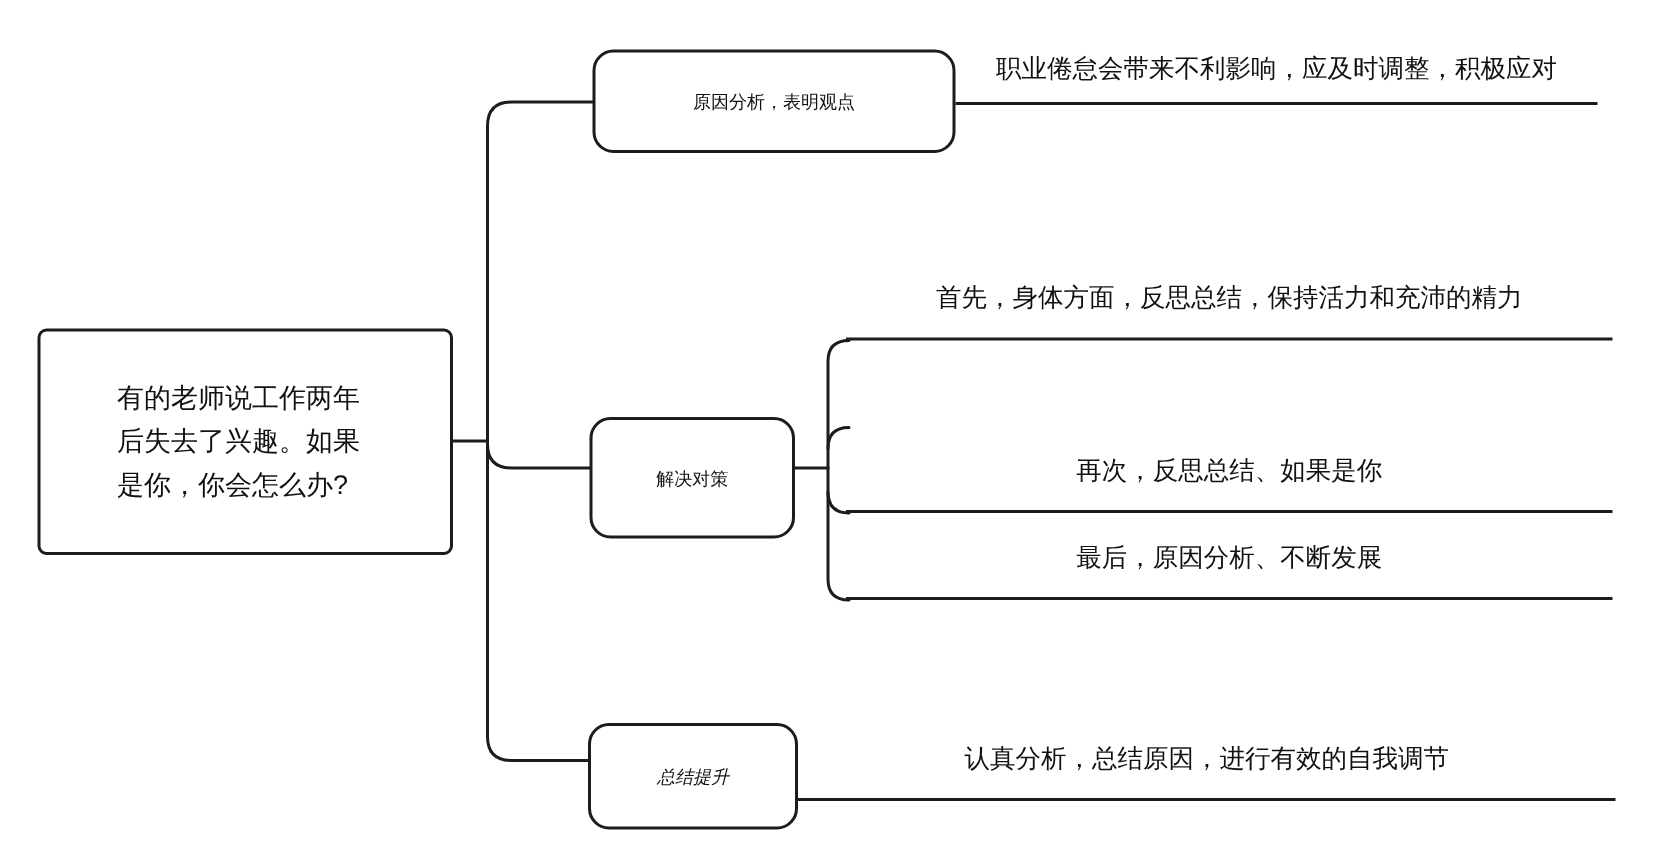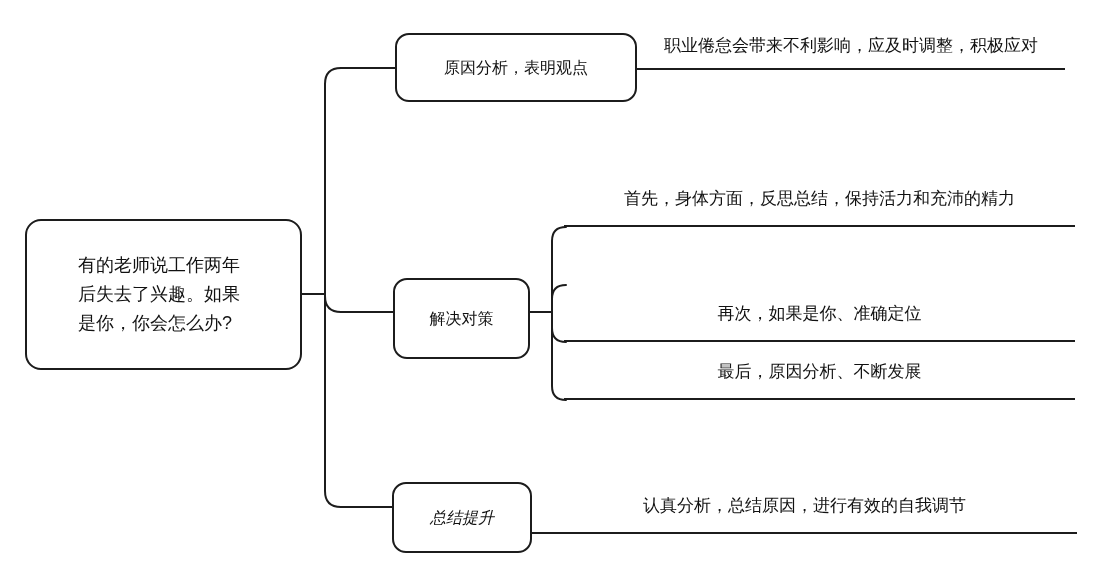--- a/index.html
+++ b/index.html
@@ -22,27 +22,27 @@
   .node{
     position:absolute;
     box-sizing:border-box;
     background:#ffffff;
     border:2px solid var(--line);
     display:flex;align-items:center;justify-content:center;
     text-align:center;
   }
   .node-root{
     left:25px;top:219px;width:277px;height:151px;
-    border-radius:16px;
+    border-radius:6px;
     font-size:18px;line-height:29px;
   }
   .node-root .inner{max-width:9.5em;text-align:left;}
   .node-branch{
     border-radius:14px;
-    font-size:16px;line-height:24px;
+    font-size:12px;line-height:24px;
   }
   .node-b1{left:395px;top:33px;width:242px;height:69px;}
   .node-b2{left:393px;top:278px;width:137px;height:81px;}
   .node-b3{left:392px;top:482px;width:140px;height:71px;font-style:italic;}
 
   .leaf{
     position:absolute;
     box-sizing:border-box;
     display:flex;align-items:flex-end;justify-content:center;
     border-bottom:2.5px solid var(--line);
@@ -99,21 +99,21 @@
   </div>
 
   <div class="leaf leaf-top">
     <div class="inner">职业倦怠会带来不利影响，应及时调整，积极应对</div>
   </div>
 
   <div class="leaf leaf-single leaf-m1">
     <div class="inner">首先，身体方面，反思总结，保持活力和充沛的精力</div>
   </div>
   <div class="leaf leaf-single leaf-m3">
-    <div class="inner">再次，如果是你、准确定位</div>
+    <div class="inner">再次，反思总结、如果是你</div>
   </div>
   <div class="leaf leaf-single leaf-m4">
     <div class="inner">最后，原因分析、不断发展</div>
   </div>
 
   <div class="leaf leaf-single leaf-bottom">
     <div class="inner">认真分析，总结原因，进行有效的自我调节</div>
   </div>
 
 </div>

